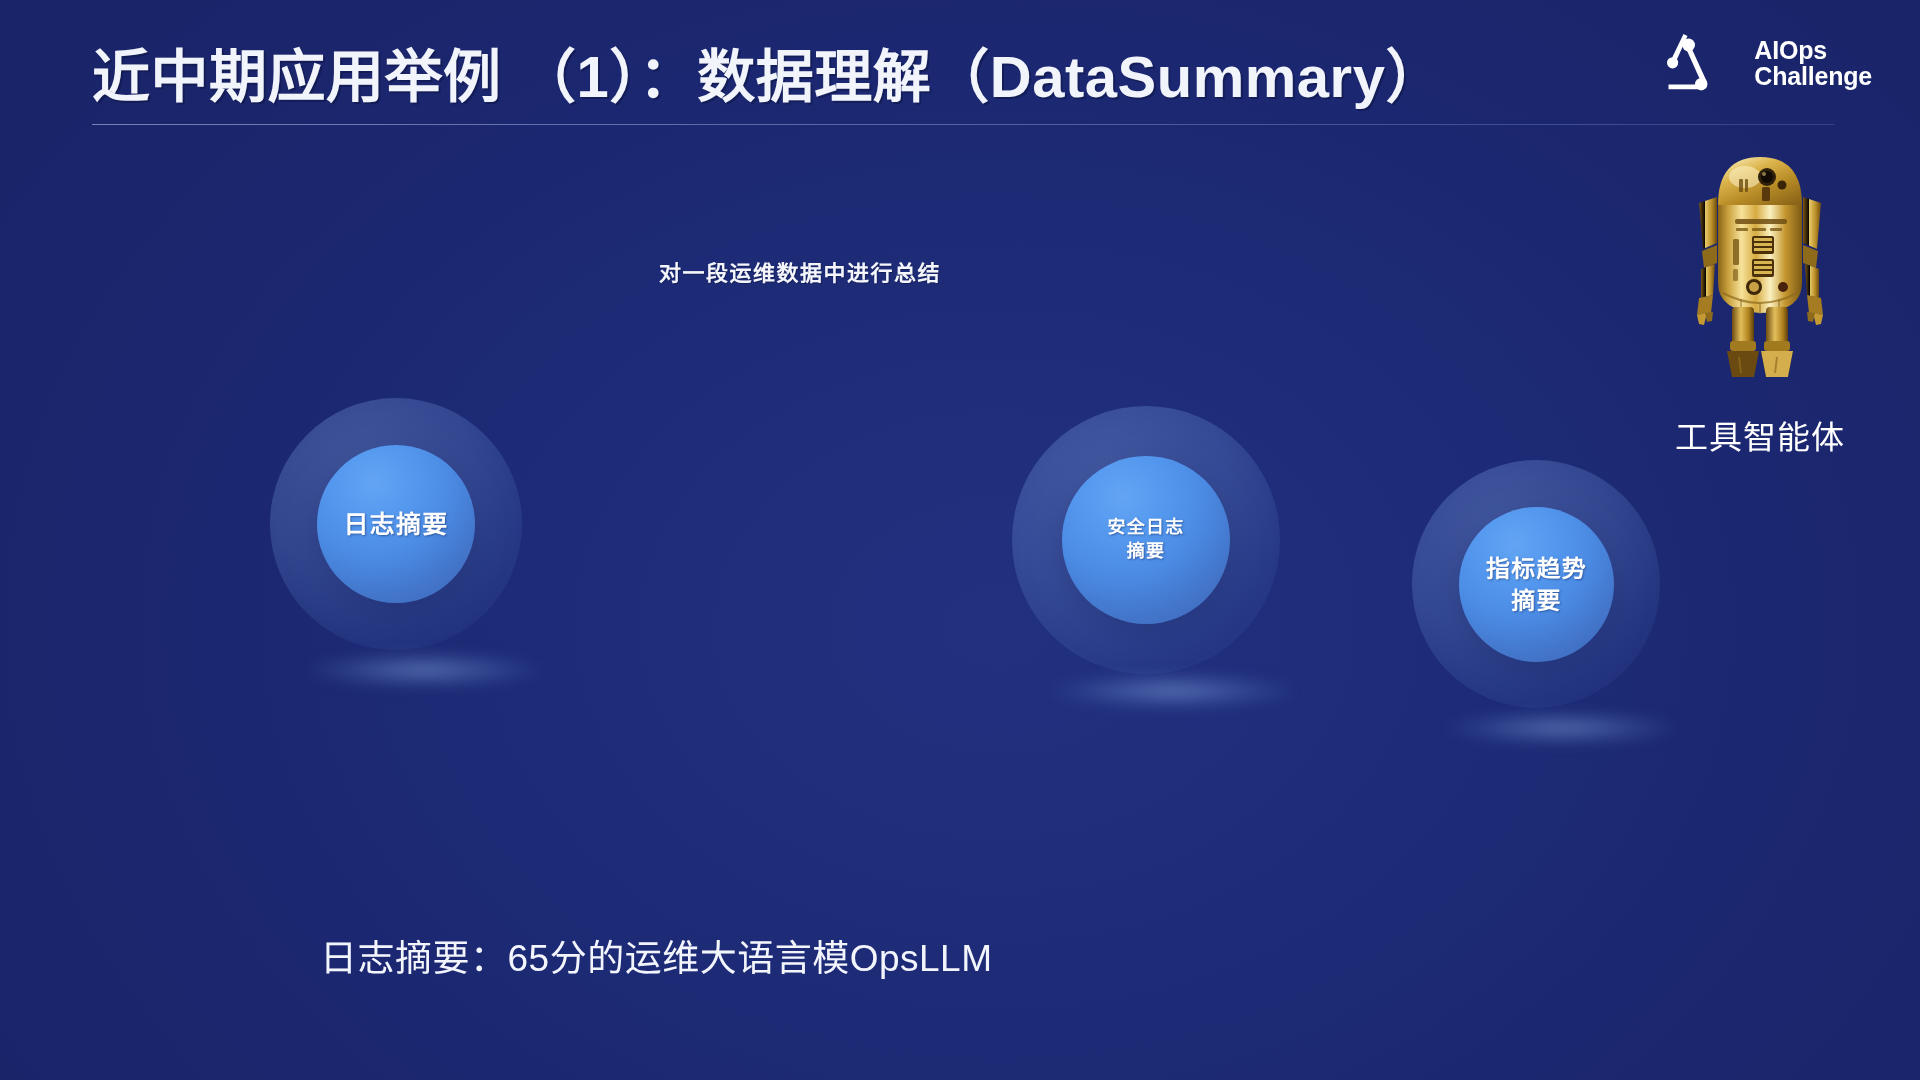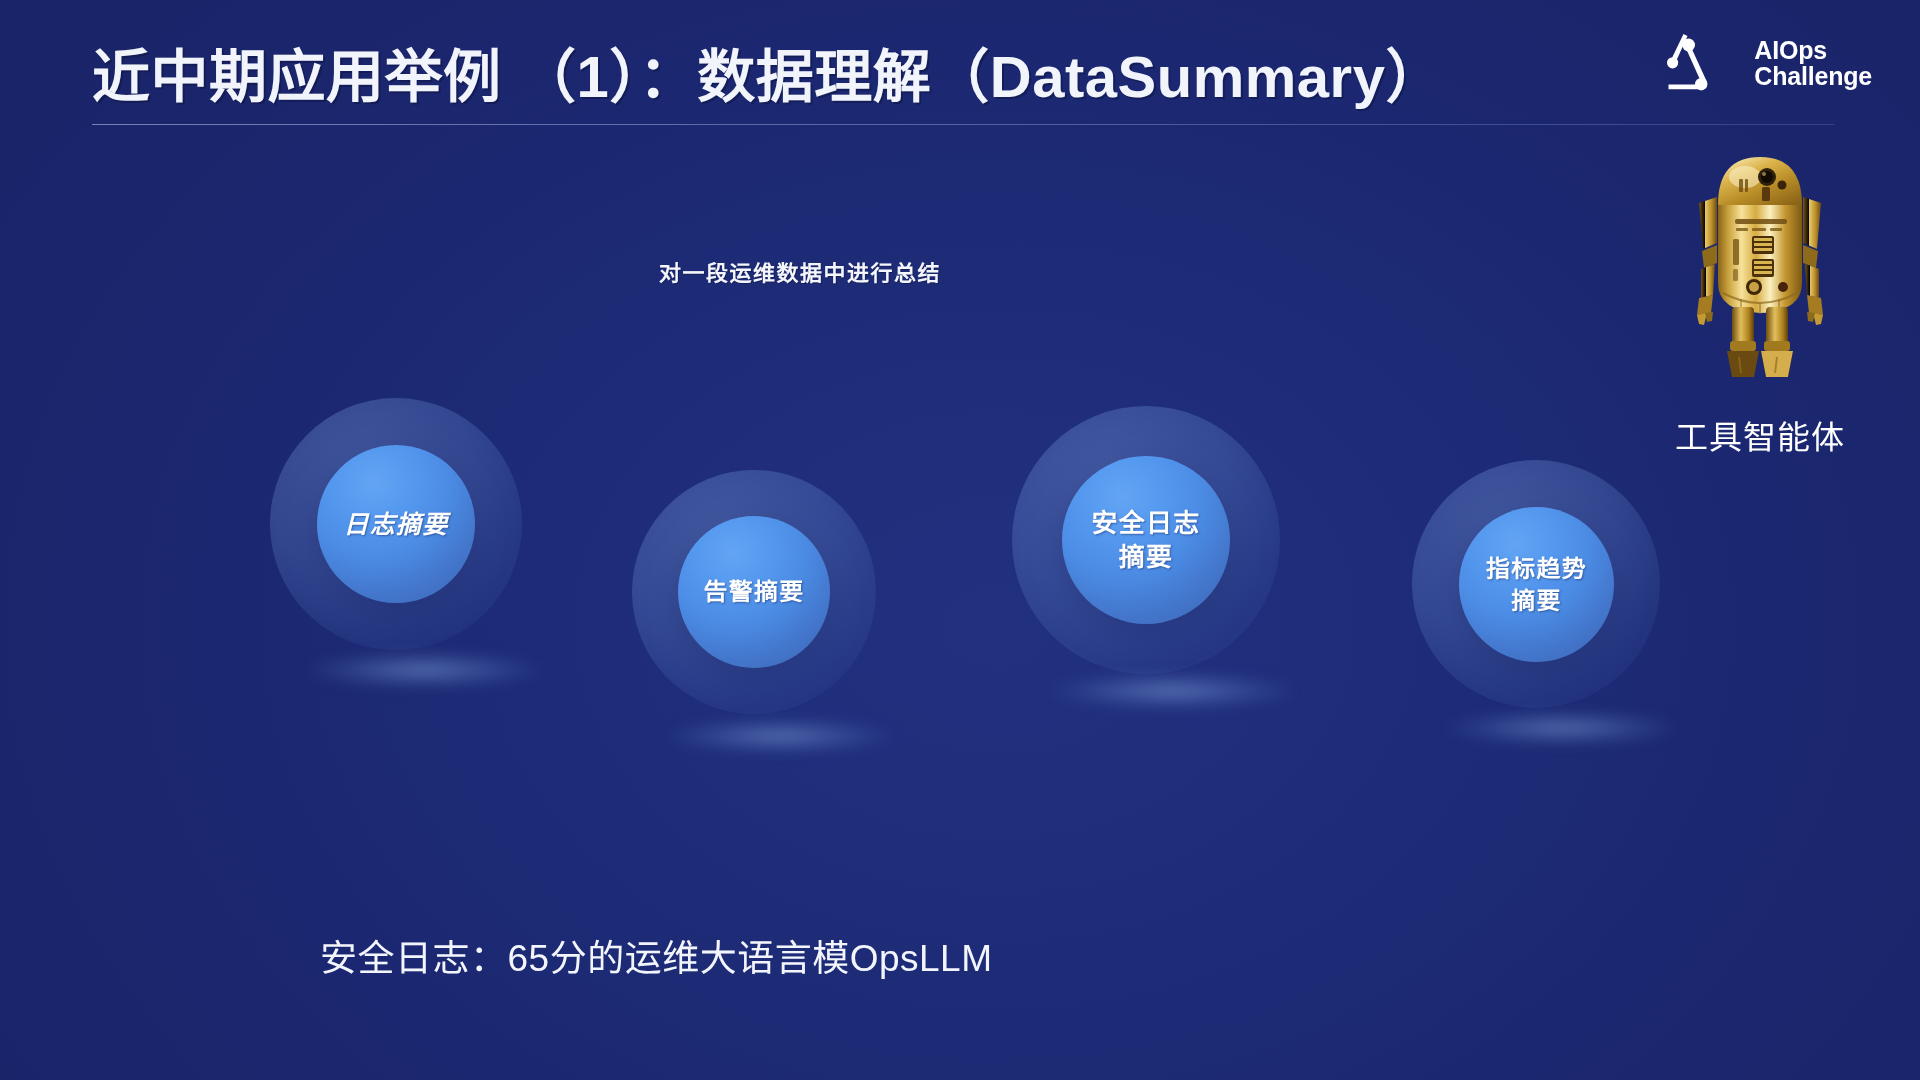--- a/index.html
+++ b/index.html
@@ -330,49 +330,42 @@
     </svg>
     <div class="mascot-label">工具智能体</div>
   </div>
 
   <div class="subtitle">对一段运维数据中进行总结</div>
 
   <div class="bubbles">
 
     <div class="bubble" style="left:270px; top:398px; width:252px; height:252px;">
       <div class="halo"></div>
-      <div class="core" style="left:47px; top:47px; width:158px; height:158px;font-style:italic;">
+      <div class="core" style="left:47px; top:47px; width:158px; height:158px;">
         <span class="core-label" style="font-size:25px;">日志摘要</span>
       </div>
       <div class="glow" style="left:40px; top:255px; width:228px; height:34px;"></div>
     </div>
 
-    <div class="bubble" style="left:632px; top:470px; width:244px; height:244px;">
-      <div class="halo"></div>
-      <div class="core" style="left:46px; top:46px; width:152px; height:152px;">
-        <span class="core-label" style="font-size:24px;">告警摘要</span>
-      </div>
-      <div class="glow" style="left:38px; top:250px; width:220px; height:32px;"></div>
-    </div>
 
     <div class="bubble" style="left:1012px; top:406px; width:268px; height:268px;">
       <div class="halo"></div>
       <div class="core" style="left:50px; top:50px; width:168px; height:168px;">
-        <span class="core-label" style="font-size:26px;">安全日志
+        <span class="core-label" style="font-size:18px;">安全日志
 摘要</span>
       </div>
       <div class="glow" style="left:42px; top:268px; width:238px; height:34px;"></div>
     </div>
 
     <div class="bubble" style="left:1412px; top:460px; width:248px; height:248px;">
       <div class="halo"></div>
       <div class="core" style="left:47px; top:47px; width:155px; height:155px;">
         <span class="core-label" style="font-size:24px;">指标趋势
 摘要</span>
       </div>
       <div class="glow" style="left:38px; top:252px; width:224px; height:32px;"></div>
     </div>
 
   </div>
 
-  <div class="footnote">安全日志：65分的运维大语言模OpsLLM</div>
+  <div class="footnote">日志摘要：65分的运维大语言模OpsLLM</div>
 
 </div>
 
 </body></html>

